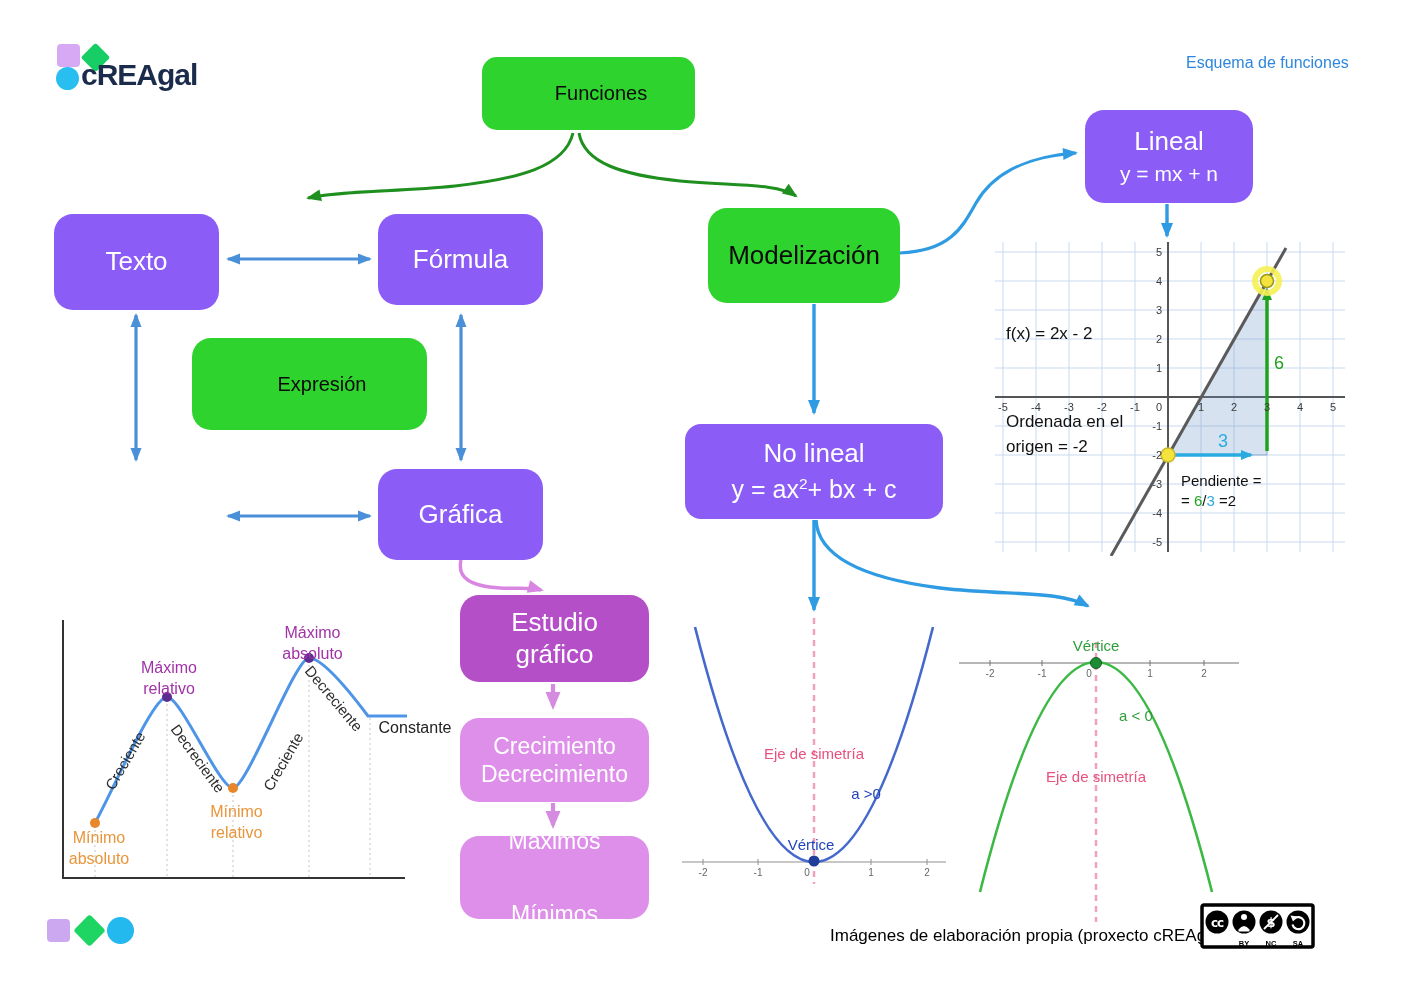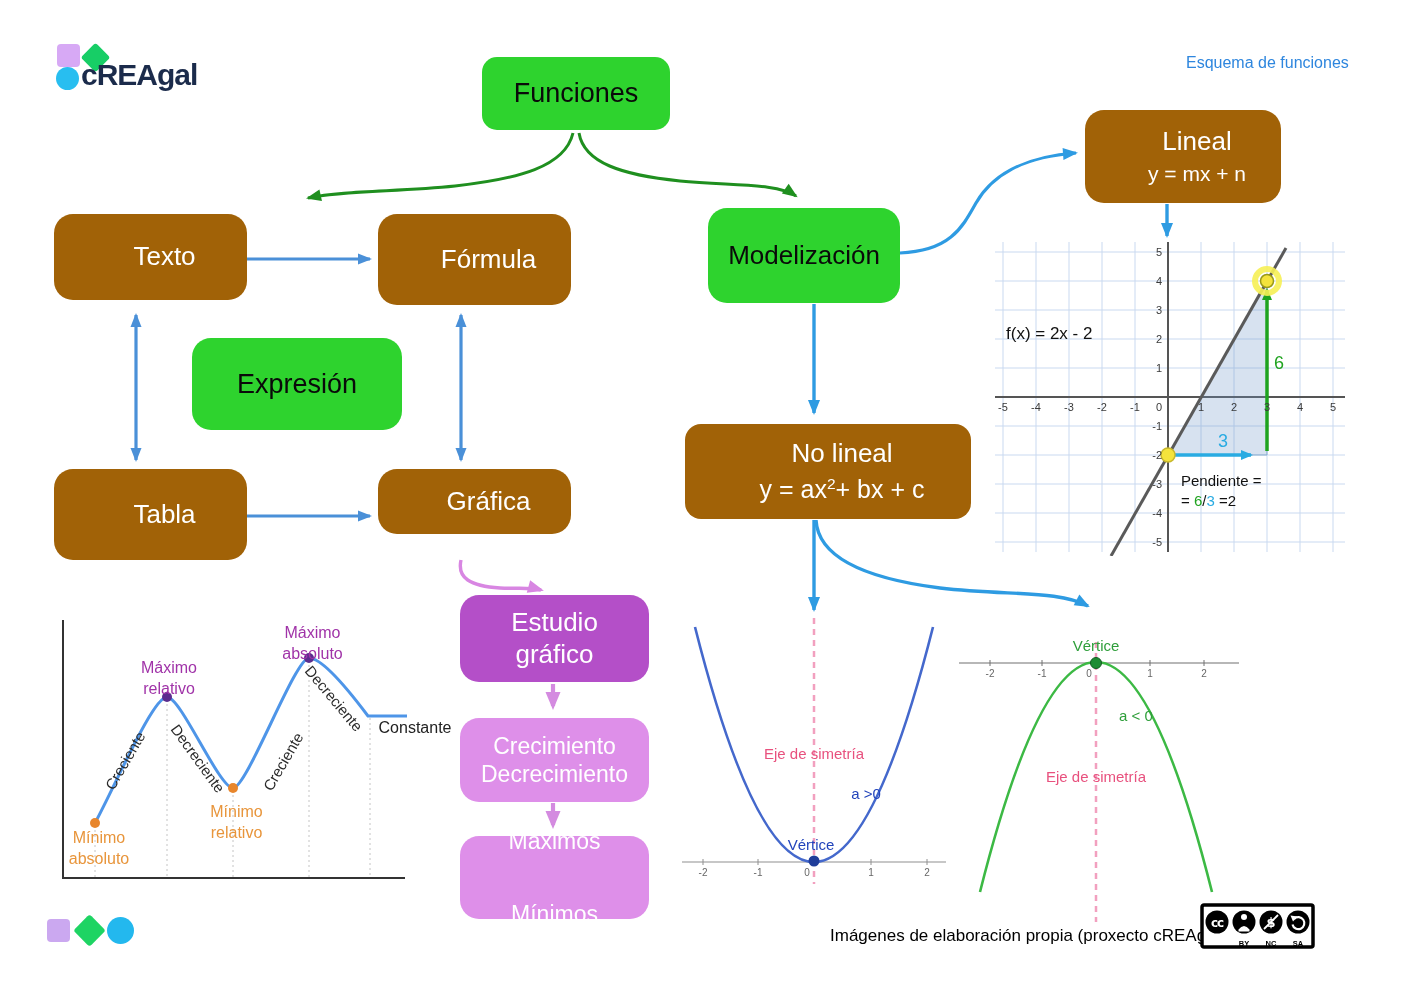--- a/index.html
+++ b/index.html
@@ -1,26 +1,26 @@
 <!DOCTYPE html>
 <html><head>
 <meta charset="utf-8">
 <style>
   html,body { margin:0; padding:0; background:#fff; }
   body { font-family:"Liberation Sans", sans-serif; }
   #canvas { position:relative; width:1403px; height:992px; background:#ffffff; overflow:hidden; }
   .abs { position:absolute; }
   .box { position:absolute; display:flex; flex-direction:column; align-items:center; justify-content:center;
          border-radius:19px; text-align:center; line-height:1.22; }
-  .box.blue   { background:#a16207; color:#ffffff;padding-left:28px; }
+  .box.blue   { background:#8b5cf6; color:#ffffff; }
   .box.green  { background:#2ED32E; color:#0a0a0a; }
   .box.pdark  { background:#B44FC8; color:#ffffff; }
   .box.plight { background:#DE8FE9; color:#ffffff; }
   .t26 { font-size:26px; font-weight:500; }
-  .t27 { font-size:27px; font-weight:500; }
+  .t27 { font-size:20px; font-weight:500;padding-left:25px; }
   .t23 { font-size:23px; font-weight:500; }
   .sub { font-size:21px; font-weight:400; margin-top:3px; }
   .formula2 { font-size:25px; font-weight:400; margin-top:4px; }
   .overlay { position:absolute; left:0; top:0; pointer-events:none; }
   .gglabel { position:absolute; font-size:16px; line-height:1.3; text-align:center; font-weight:500; }
   .rot { position:absolute; width:100px; text-align:center; font-size:15px; font-weight:500; color:#2b2b2b; }
   .lin-txt { position:absolute; font-size:17px; color:#111; line-height:1.45; }
   sup { font-size:0.62em; }
 </style>
 </head>
@@ -71,37 +71,34 @@
     <path d="M 461 315 L 461 460" fill="none" stroke="#4A90D8" stroke-width="3.2" marker-start="url(#ah-d-s)" marker-end="url(#ah-d-e)"></path>
     <path d="M 461 560 C 457 578, 470 586, 500 588 C 516 589, 530 587, 541 590" fill="none" stroke="#D886E2" stroke-width="3.4" marker-end="url(#ah-pk)"></path>
     <path d="M 553 684 L 553 706" fill="none" stroke="#D48BE0" stroke-width="4.2" marker-end="url(#ah-pu)"></path>
     <path d="M 553 803 L 553 825" fill="none" stroke="#D48BE0" stroke-width="4.2" marker-end="url(#ah-pu)"></path>
   </svg>
 
   <div class="box green t27" style="left:482px;top:57px;width:188px;height:73px;border-radius:15px;">
     <div>Funciones</div>
   </div>
 
-  <div class="box blue t26" style="left:54px;top:214px;width:165px;height:86px;">
+  <div class="box blue t26" style="left:54px;top:214px;width:165px;height:96px;">
     <div>Texto</div>
   </div>
 
   <div class="box blue t26" style="left:378px;top:214px;width:165px;height:91px;">
     <div>Fórmula</div>
   </div>
 
   <div class="box green t27" style="left:192px;top:338px;width:210px;height:92px;">
     <div>Expresión</div>
   </div>
 
-  <div class="box blue t26" style="left:54px;top:469px;width:165px;height:91px;">
-    <div>Tabla</div>
-  </div>
-
-  <div class="box blue t26" style="left:378px;top:469px;width:165px;height:65px;">
+
+  <div class="box blue t26" style="left:378px;top:469px;width:165px;height:91px;">
     <div>Gráfica</div>
   </div>
 
   <div class="box green t26" style="left:708px;top:208px;width:192px;height:95px;">
     <div>Modelización</div>
   </div>
 
   <div class="box blue" style="left:1085px;top:110px;width:168px;height:93px;">
     <div class="t26">Lineal</div>
     <div class="sub">y = mx + n</div>
@@ -217,20 +214,24 @@
         <text x="169" y="105">2</text>
         <text x="169" y="134">1</text>
         <text x="169" y="192">-1</text>
         <text x="169" y="221">-2</text>
         <text x="169" y="250">-3</text>
         <text x="169" y="279">-4</text>
         <text x="169" y="308">-5</text>
       </g>
     </svg>
     <div class="lin-txt" style="left:13px;top:84px;">f(x) = 2x - 2</div>
+    <div class="lin-txt" style="left:13px;top:172px;">
+      <div>Ordenada en el</div>
+      <div>origen = -2</div>
+    </div>
     <div class="lin-txt" style="left:281px;top:112px;color:#1FA31F;font-size:18px;">6</div>
     <div class="lin-txt" style="left:225px;top:190px;color:#29ABE2;font-size:18px;">3</div>
     <div class="lin-txt" style="left:188px;top:233px;font-size:15px;line-height:1.35;">
       <div>Pendiente =</div>
       <div><span>= </span><span style="color:#1FA31F;">6</span><span>/</span><span style="color:#29ABE2;">3</span><span> =2</span></div>
     </div>
   </div>
 
   <div class="abs" style="left:678px;top:612px;width:275px;height:280px;">
     <svg width="275" height="280" viewBox="0 0 275 280">

